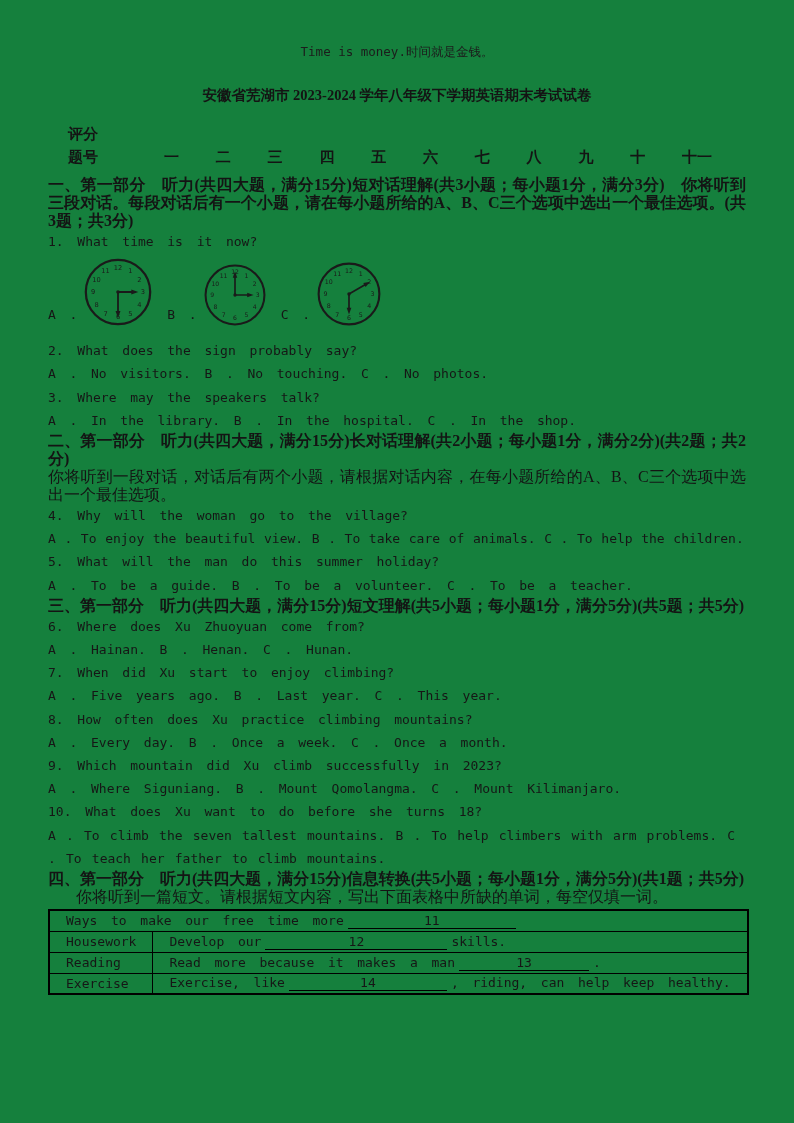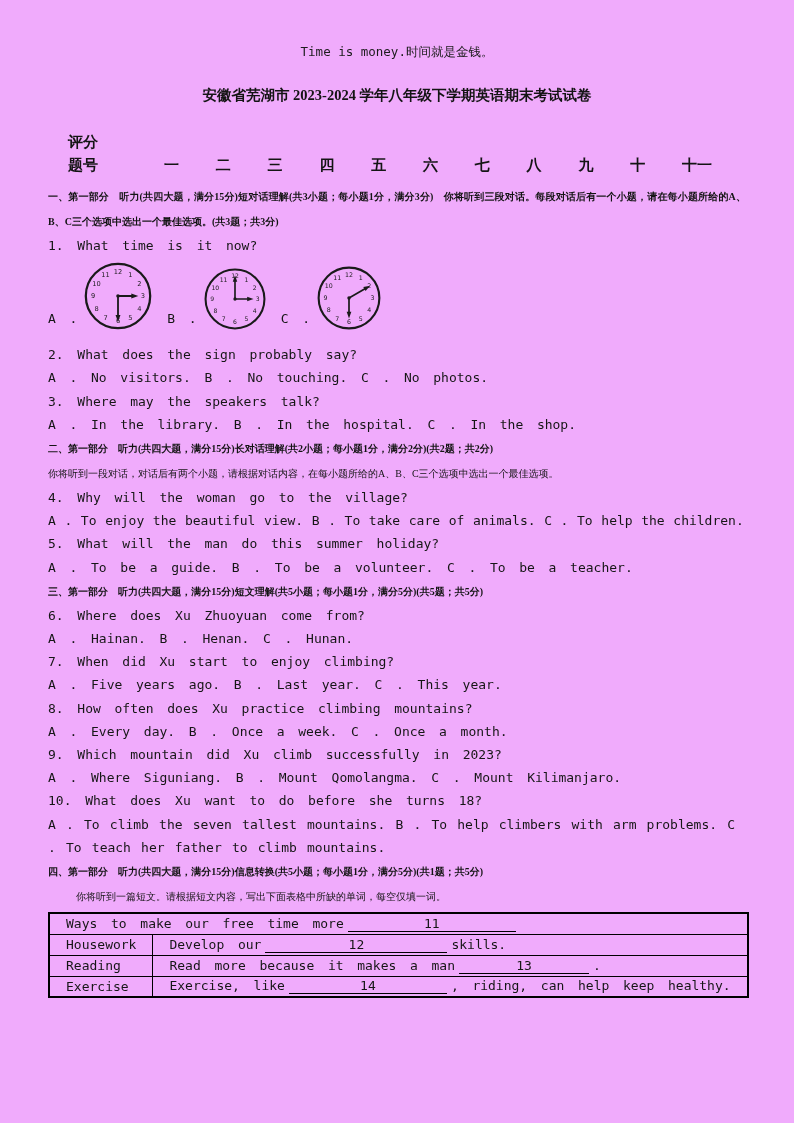--- a/index.html
+++ b/index.html
@@ -1,45 +1,45 @@
 <!DOCTYPE html>
 <html><head>
 <meta charset="utf-8">
 <style>
   * { margin:0; padding:0; box-sizing:border-box; }
   html,body { background:#ffffff; }
   .page {
     position:relative;
     width:794px; height:1123px;
-    background:#f0abfc;
+    background:#15803d;
     color:#141414;
     padding:44px 48px 0 48px;
     font-family:"Liberation Serif","DejaVu Serif",serif;
     overflow:hidden;
   }
   .motto {
     text-align:center;
     font-family:"DejaVu Sans Mono","Liberation Mono",monospace;
     font-size:12.5px; line-height:16px;
     margin-bottom:25px;
     color:#1c1c1c;
   }
   .title {
     text-align:center;
     font-size:14.5px; font-weight:bold;
     line-height:20px;
-    margin-bottom:26px;
+    margin-bottom:18px;
   }
   .score-row { display:flex; font-weight:bold; font-size:15px; line-height:23px; }
   .score-row .lbl { width:76px; margin-left:20px; }
   .score-cols { flex:1; display:flex; justify-content:space-between; margin-left:20px; padding-right:34px; }
   .score-cols span { display:inline-block; }
   .score-block { margin-bottom:7px; }
 
-  p.zh { font-size:10px; line-height:25px; text-align:justify; }
+  p.zh { font-size:16px; line-height:18px; text-align:justify; }
   .bold { font-weight:bold; }
   .indent { text-indent:28px; }
 
   .en {
     font-family:"DejaVu Sans Mono","Liberation Mono",monospace;
     font-size:13px; line-height:23.2px;
     word-spacing:0.45em;
     color:#161616;
   }
   .en.tight  { word-spacing:0.06em; }

